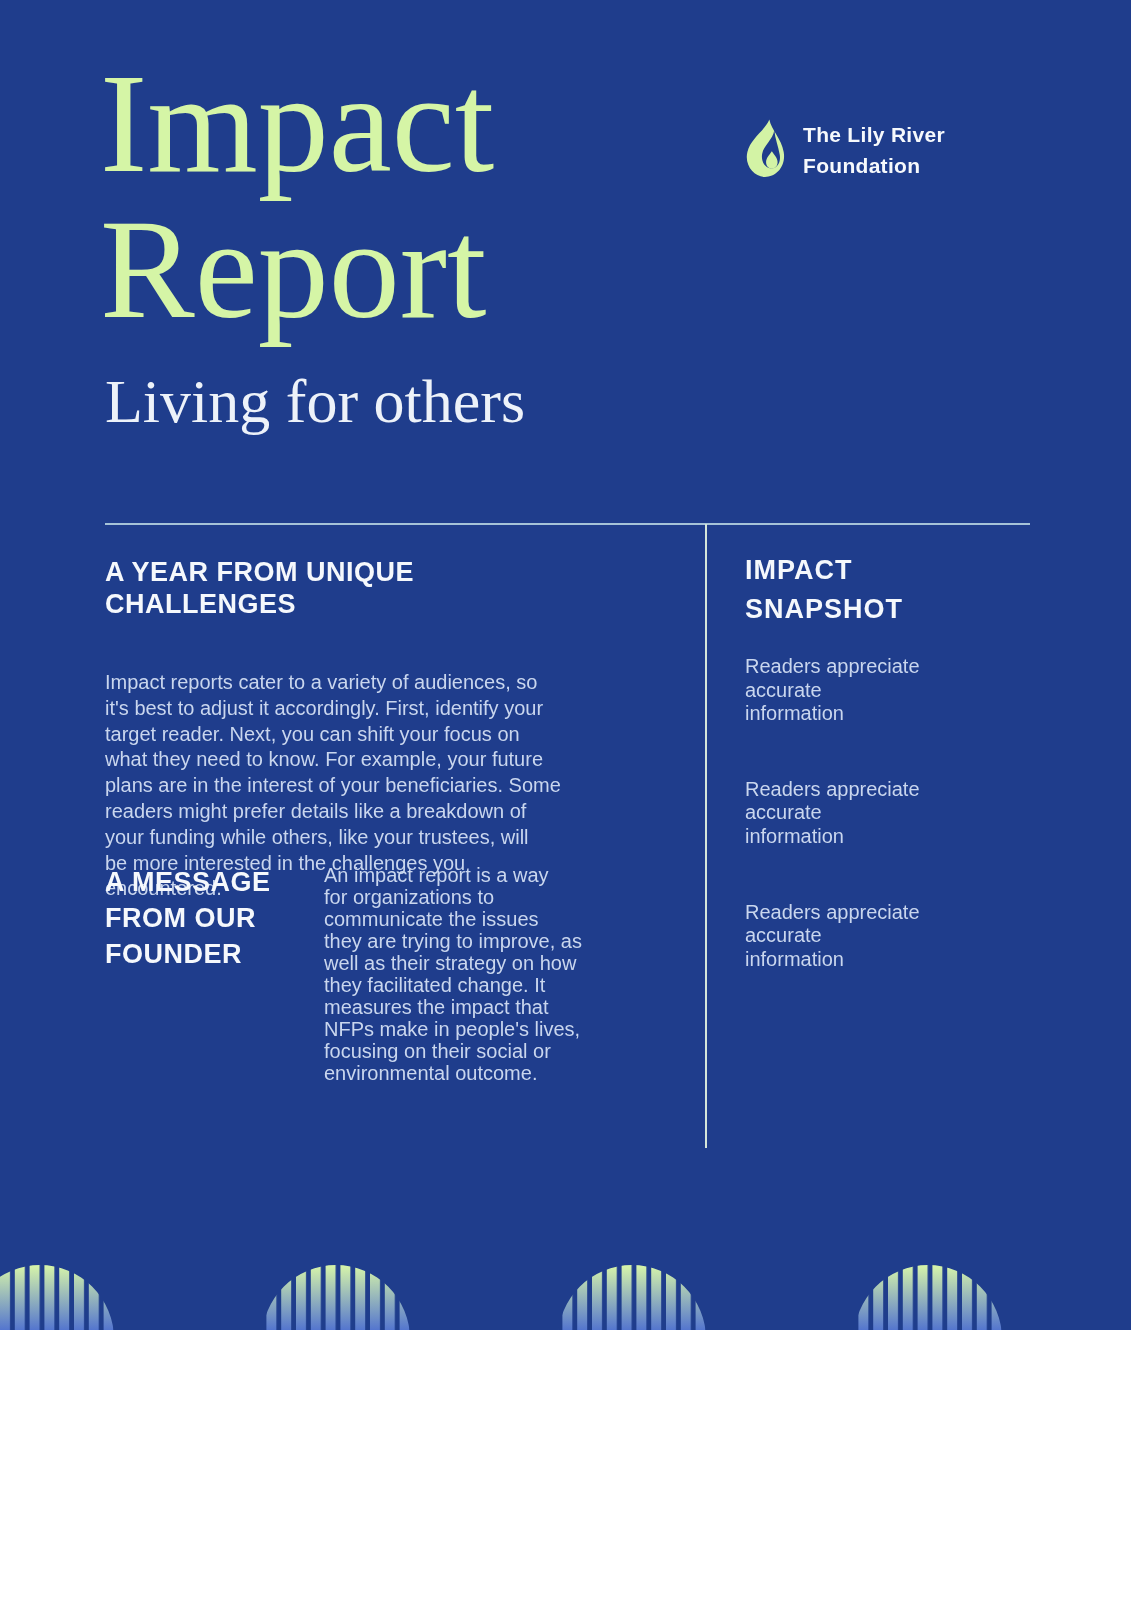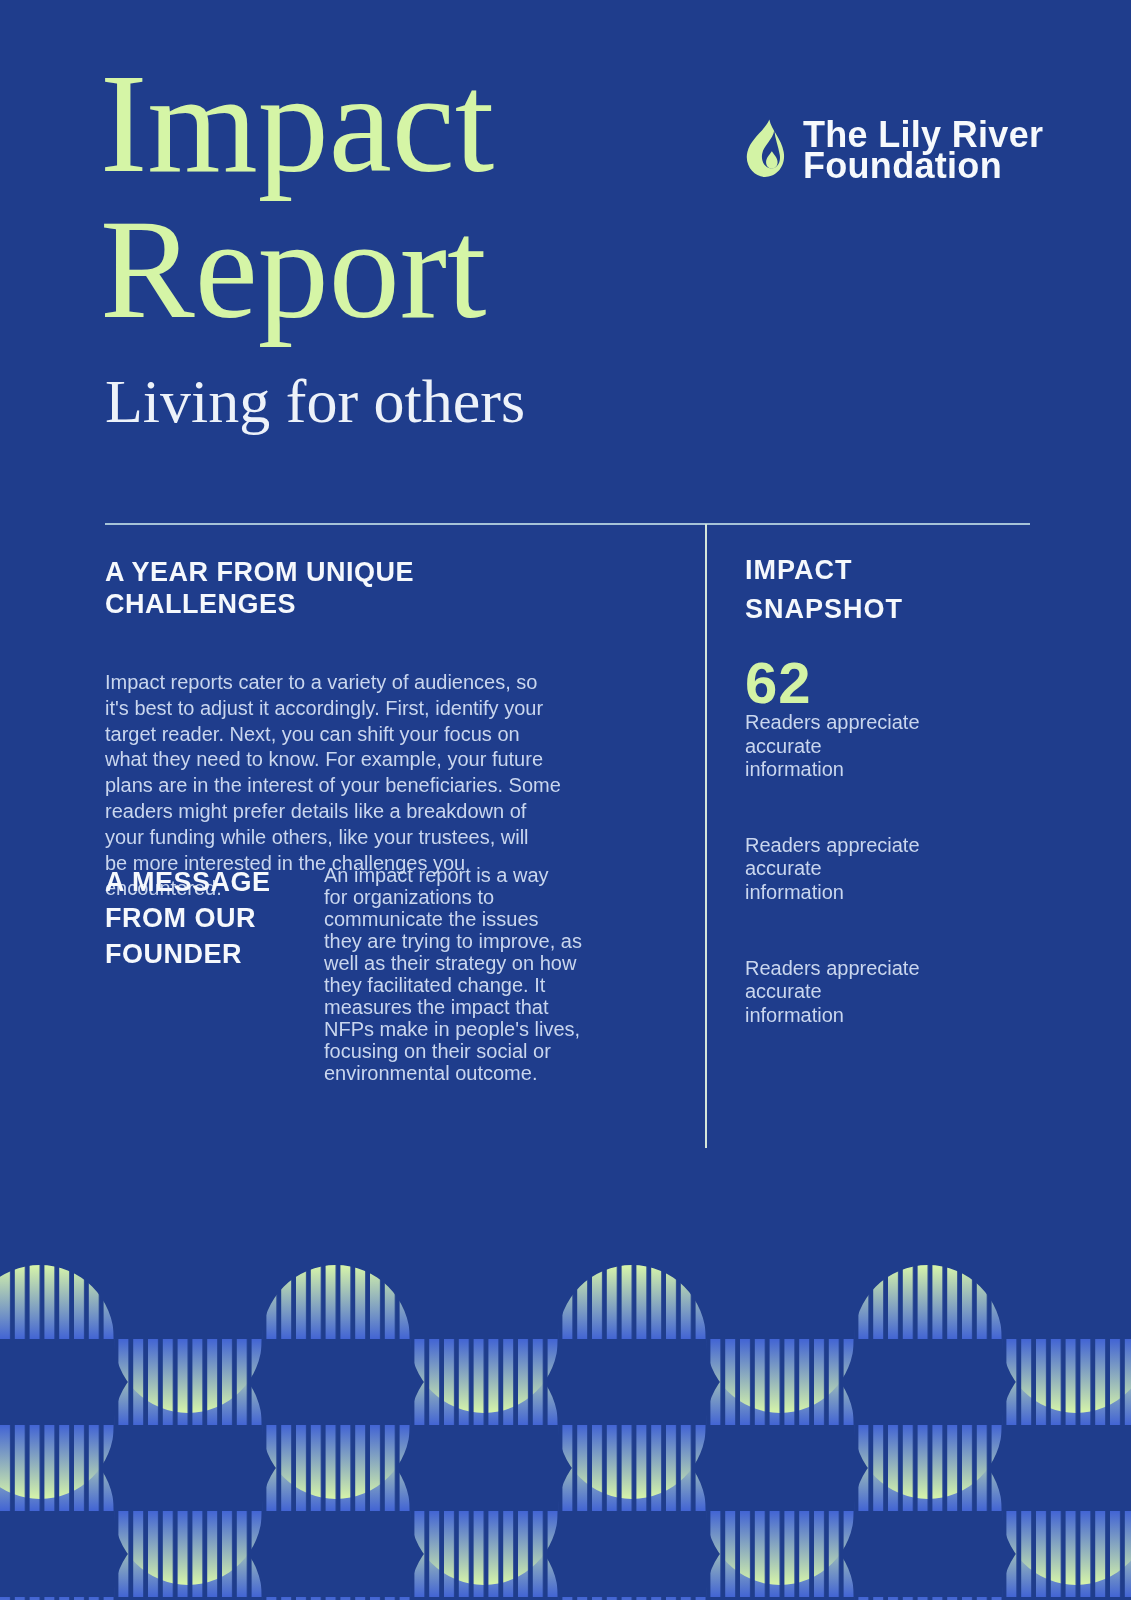--- a/index.html
+++ b/index.html
@@ -1,18 +1,18 @@
 <!DOCTYPE html>
 <html><head>
 <meta charset="utf-8">
 <style>
   html,body{margin:0;padding:0;}
   .page{
     position:relative;
-    width:1131px;height:1600px;
+    width:1131px;height:1330px;
     background:#1f3d8c;
     overflow:hidden;
     font-family:"Liberation Sans",sans-serif;
   }
   .abs{position:absolute;}
   .pre{white-space:pre-line;}
 
   
   .title{
     left:100px;top:50px;
@@ -27,21 +27,21 @@
     font-size:62px;line-height:70px;
     color:#edf2f9;
   }
   .brand{
     left:742px;top:110px;
     display:flex;align-items:flex-start;
   }
   .brand-icon{width:46px;height:78px;flex:0 0 auto;}
   .brand-name{
     margin-left:15px;padding-top:9px;
-    font-size:36px;line-height:31px;font-weight:bold;
+    font-size:21px;line-height:31px;font-weight:bold;
     letter-spacing:0.3px;
     color:#f6f9fc;
   }
 
   
   .hline{left:105px;top:523px;width:925px;height:2px;background:#a6c3d8;}
   .vline{left:705px;top:524px;width:2px;height:624px;background:#d5e6da;}
 
   
   .col-left{left:105px;top:556px;width:500px;}
@@ -136,21 +136,20 @@
 NFPs make in people's lives,
 focusing on their social or
 environmental outcome.</div>
   </div>
 
   <div class="abs col-right">
     <div class="snapshot-head pre">IMPACT
 SNAPSHOT</div>
 
     <div class="stat">
-      <div class="stat-value">62</div>
       <div class="stat-label pre">Readers appreciate
 accurate
 information</div>
     </div>
 
     <div class="stat">
       <div class="stat-label pre">Readers appreciate
 accurate
 information</div>
     </div>

